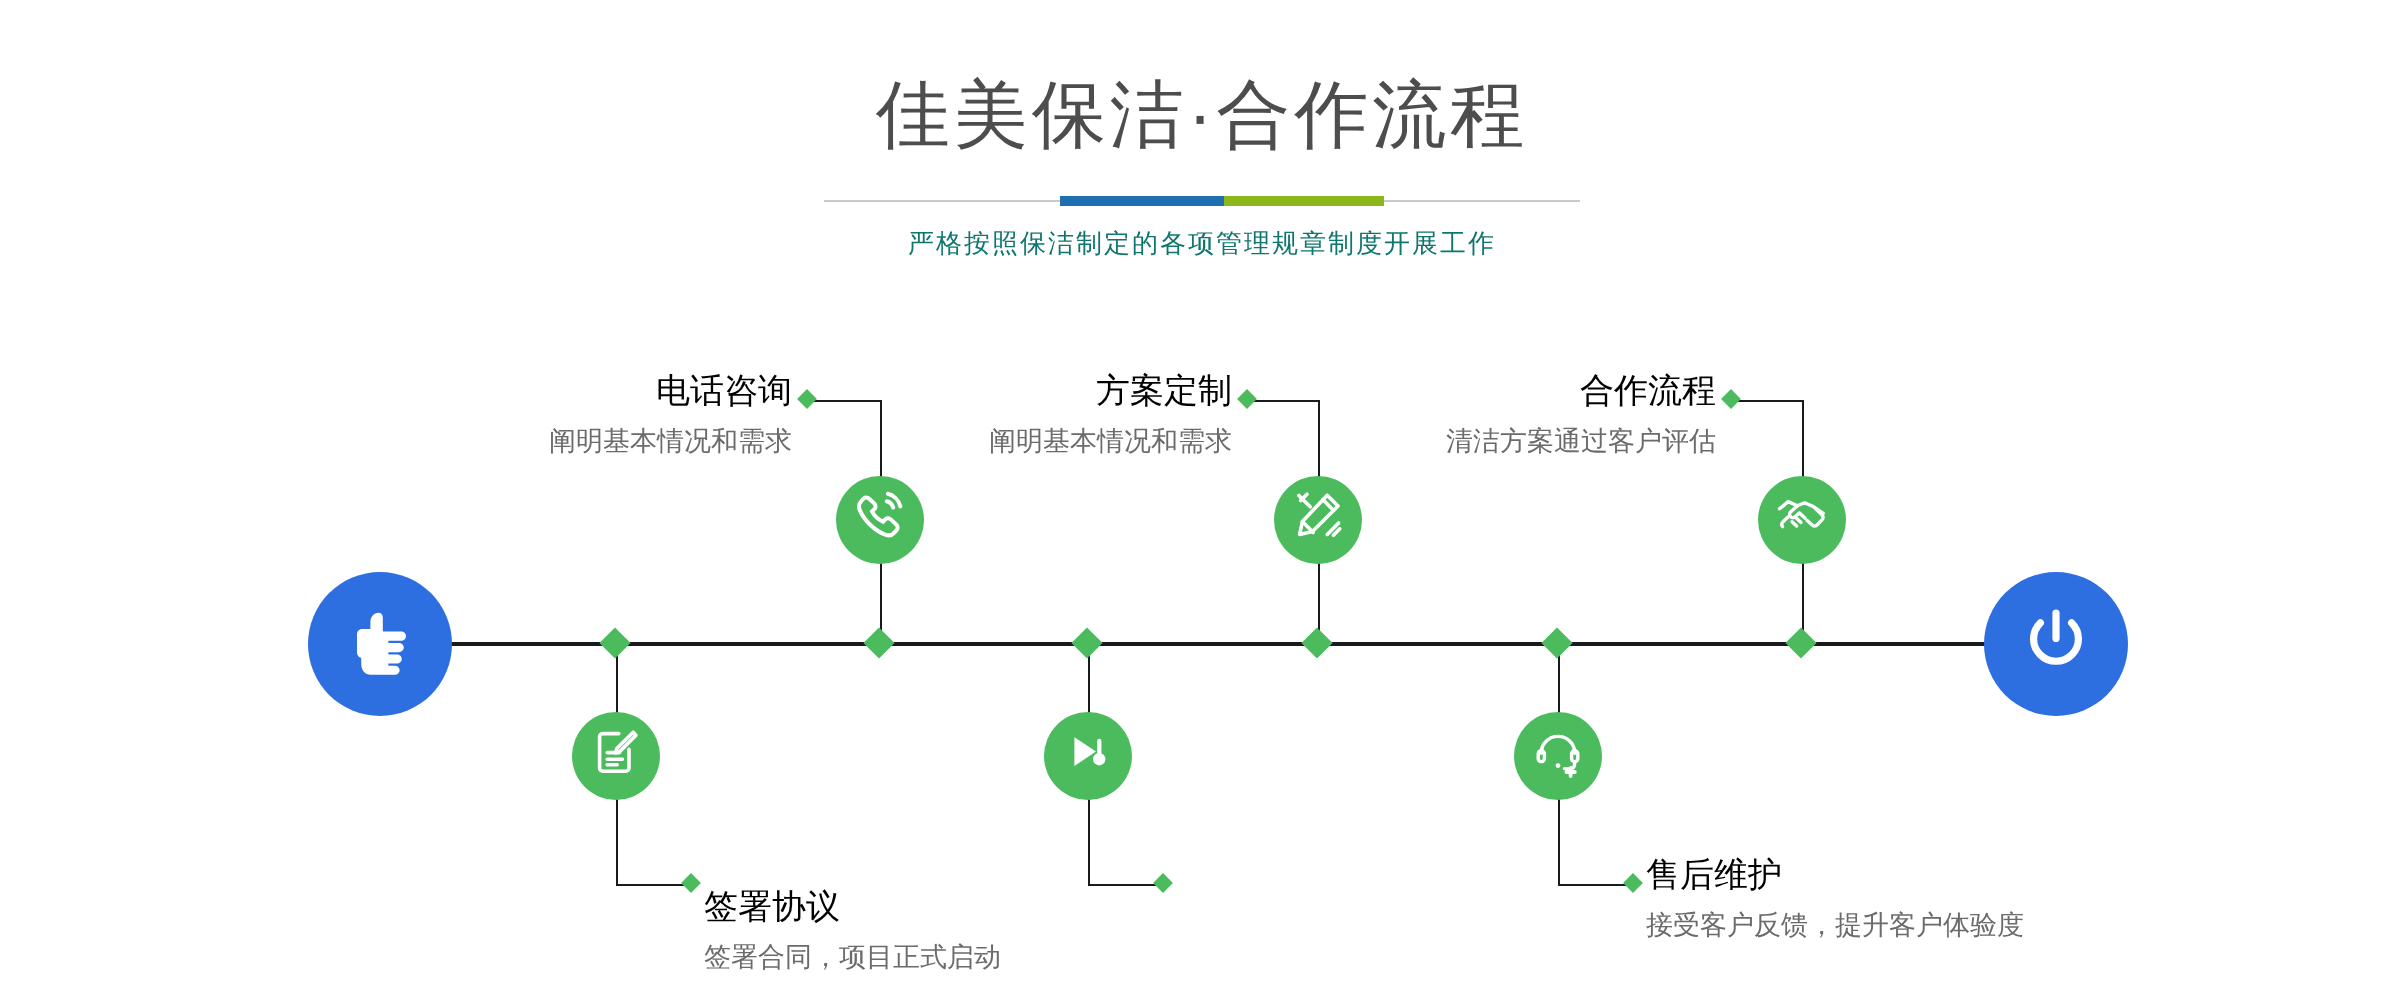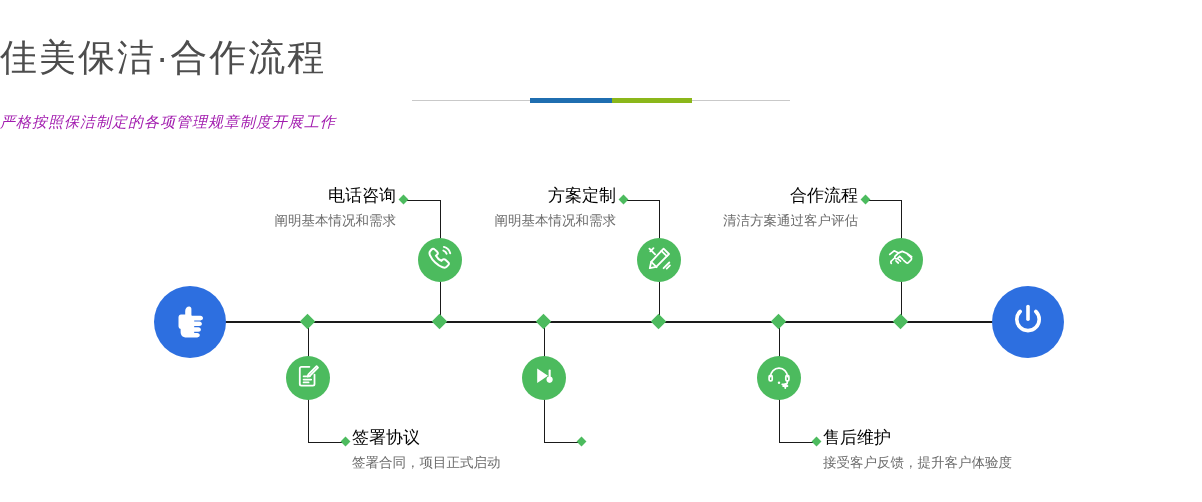--- a/index.html
+++ b/index.html
@@ -18,20 +18,21 @@
     overflow: hidden;
     background: #ffffff;
   }
 
   
   .header {
     position: absolute;
     left: 0;
     top: 34px;
     width: 1202px;
+    text-align: center;
   }
   .main-title {
     font-size: 37px;
     letter-spacing: 2px;
     color: #4d4d4d;
     font-weight: normal;
     line-height: 48px;
     margin: 0;
   }
   .divider {
@@ -57,24 +58,23 @@
   }
   .divider .seg-green {
     position: absolute;
     left: 200px;
     top: 0px;
     width: 80px;
     height: 5px;
   }
   .subtitle {
     margin: 10px 0 0 0;
-    font-size: 15px;
+    font-size: 13px;
     letter-spacing: 1px;
-    color: #a21caf;
-    font-style: italic;
+    color: #0f766e;
   }
 
   
   .timeline {
     position: absolute;
     left: 0;
     top: 0;
     width: 1202px;
     height: 502px;
   }
@@ -226,21 +226,21 @@
             <path d="M8.6 13.3h6.2M8.6 16.6h7.6M8.6 19.4h5"></path>
             <path d="M21.6 3.1 23 4.6 14.9 12.8l-2.2.7.7-2.2z"></path>
           </g>
         </svg>
       </span>
     </div>
     <div class="connector-v" style="left:308px; top:321px; height:121px;"></div>
     <div class="connector-h" style="left:308px; top:442px; width:37px;"></div>
     <div class="label-diamond" style="left:342px; top:438px; background:#4cbb5e"></div>
     <div class="diamond" style="left:302px; top:316px; background:#4cbb5e"></div>
-    <div class="step-label down" style="left:352px; top:427px; width:280px;">
+    <div class="step-label down" style="left:352px; top:443px; width:280px;">
       <div class="t">签署协议</div>
       <div class="d">签署合同，项目正式启动</div>
     </div>
 
     <div class="node-icon" style="left:637px; top:238px; background:#4cbb5e">
       <span>
         <svg width="27" height="27" viewBox="0 0 27 27">
           <g fill="none" stroke="#ffffff" stroke-width="1.8" stroke-linecap="round" stroke-linejoin="round">
             <path d="M17.6 3.6 23 9 10.2 21.8l-6.4 1.4 1.4-6.4z"></path>
             <path d="M15.4 5.8 20.8 11.2"></path>

